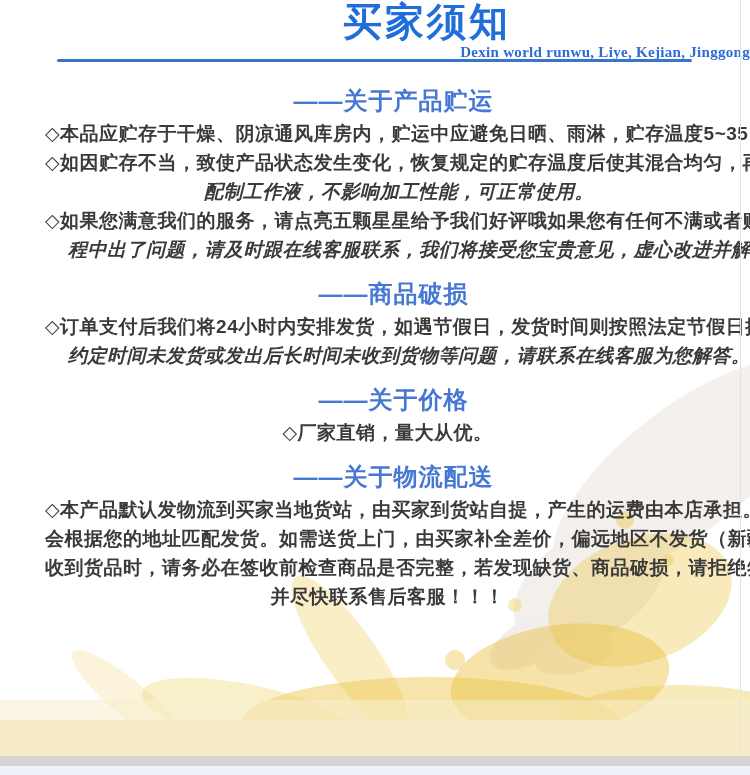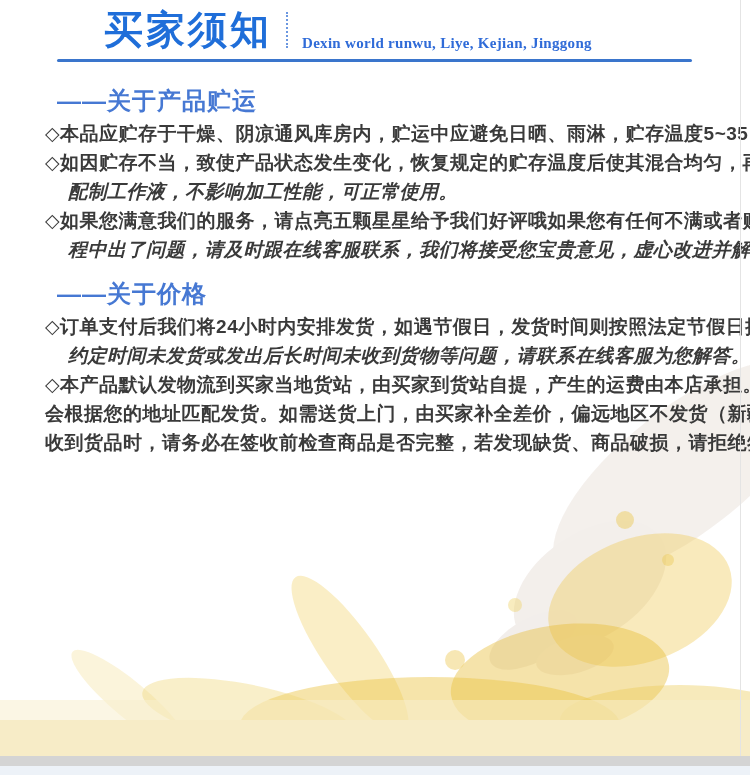--- a/index.html
+++ b/index.html
@@ -20,20 +20,21 @@
     pointer-events:none;
   }
 
   .content { position:absolute; inset:0; z-index:1; }
 
   
   .header {
     height:60px;
     display:flex; align-items:center;
     padding-left:104px;
+    flex-direction:column;
   }
   .page-title {
     font-size:39px; line-height:44px;
     font-weight:800;
     letter-spacing:3px;
     color:#1f6ed9;
   }
   .header-divider {
     width:0; height:36px;
     border-left:2px dotted #6b97e0;
@@ -49,21 +50,21 @@
     letter-spacing:0.3px;
   }
   .header-rule {
     position:absolute; top:59px; left:57px;
     width:635px; height:3px;
     background:#3a75cc;
     border-radius:2px;
   }
 
   
-  .sections { padding:0 20px 0 45px; margin-top:26px; }
+  .sections { padding:0 20px 0 45px; margin-top:26px;text-align:center; }
   .section-heading {
     font-size:24px; line-height:30px;
     font-weight:700;
     color:#4678d3;
     margin:15px 0 3px 12px;
     letter-spacing:1px;
   }
   .section-heading:first-child { margin-top:0; }
   .bline {
     font-size:19px; line-height:29px;
@@ -134,28 +135,32 @@
     <div class="sections">
 
       <div class="section-heading">——关于产品贮运</div>
       <div class="bline">◇本品应贮存于干燥、阴凉通风库房内，贮运中应避免日晒、雨淋，贮存温度5~35℃。</div>
       <div class="bline">◇如因贮存不当，致使产品状态发生变化，恢复规定的贮存温度后使其混合均匀，再稀释</div>
       <div class="bline indent">配制工作液，不影响加工性能，可正常使用。</div>
 
       <div class="bline">◇如果您满意我们的服务，请点亮五颗星星给予我们好评哦如果您有任何不满或者购物过</div>
       <div class="bline indent">程中出了问题，请及时跟在线客服联系，我们将接受您宝贵意见，虚心改进并解决问题。</div>
 
-      <div class="section-heading">——关于价格</div>
+      <div class="section-heading">——商品破损</div>
       <div class="bline">◇订单支付后我们将24小时内安排发货，如遇节假日，发货时间则按照法定节假日推迟。</div>
       <div class="bline indent">约定时间未发货或发出后长时间未收到货物等问题，请联系在线客服为您解答。</div>
 
+      <div class="section-heading">——关于价格</div>
+      <div class="bline">◇厂家直销，量大从优。</div>
 
+      <div class="section-heading">——关于物流配送</div>
       <div class="bline">◇本产品默认发物流到买家当地货站，由买家到货站自提，产生的运费由本店承担。我们</div>
       <div class="bline">会根据您的地址匹配发货。如需送货上门，由买家补全差价，偏远地区不发货（新疆西藏等</div>
       <div class="bline">收到货品时，请务必在签收前检查商品是否完整，若发现缺货、商品破损，请拒绝签收</div>
+      <div class="bline">并尽快联系售后客服！！！</div>
 
     </div>
   </div>
 
   <div class="right-border"></div>
   <div class="footer-bar"></div>
   <div class="footer-strip"></div>
 
 </div>
 

